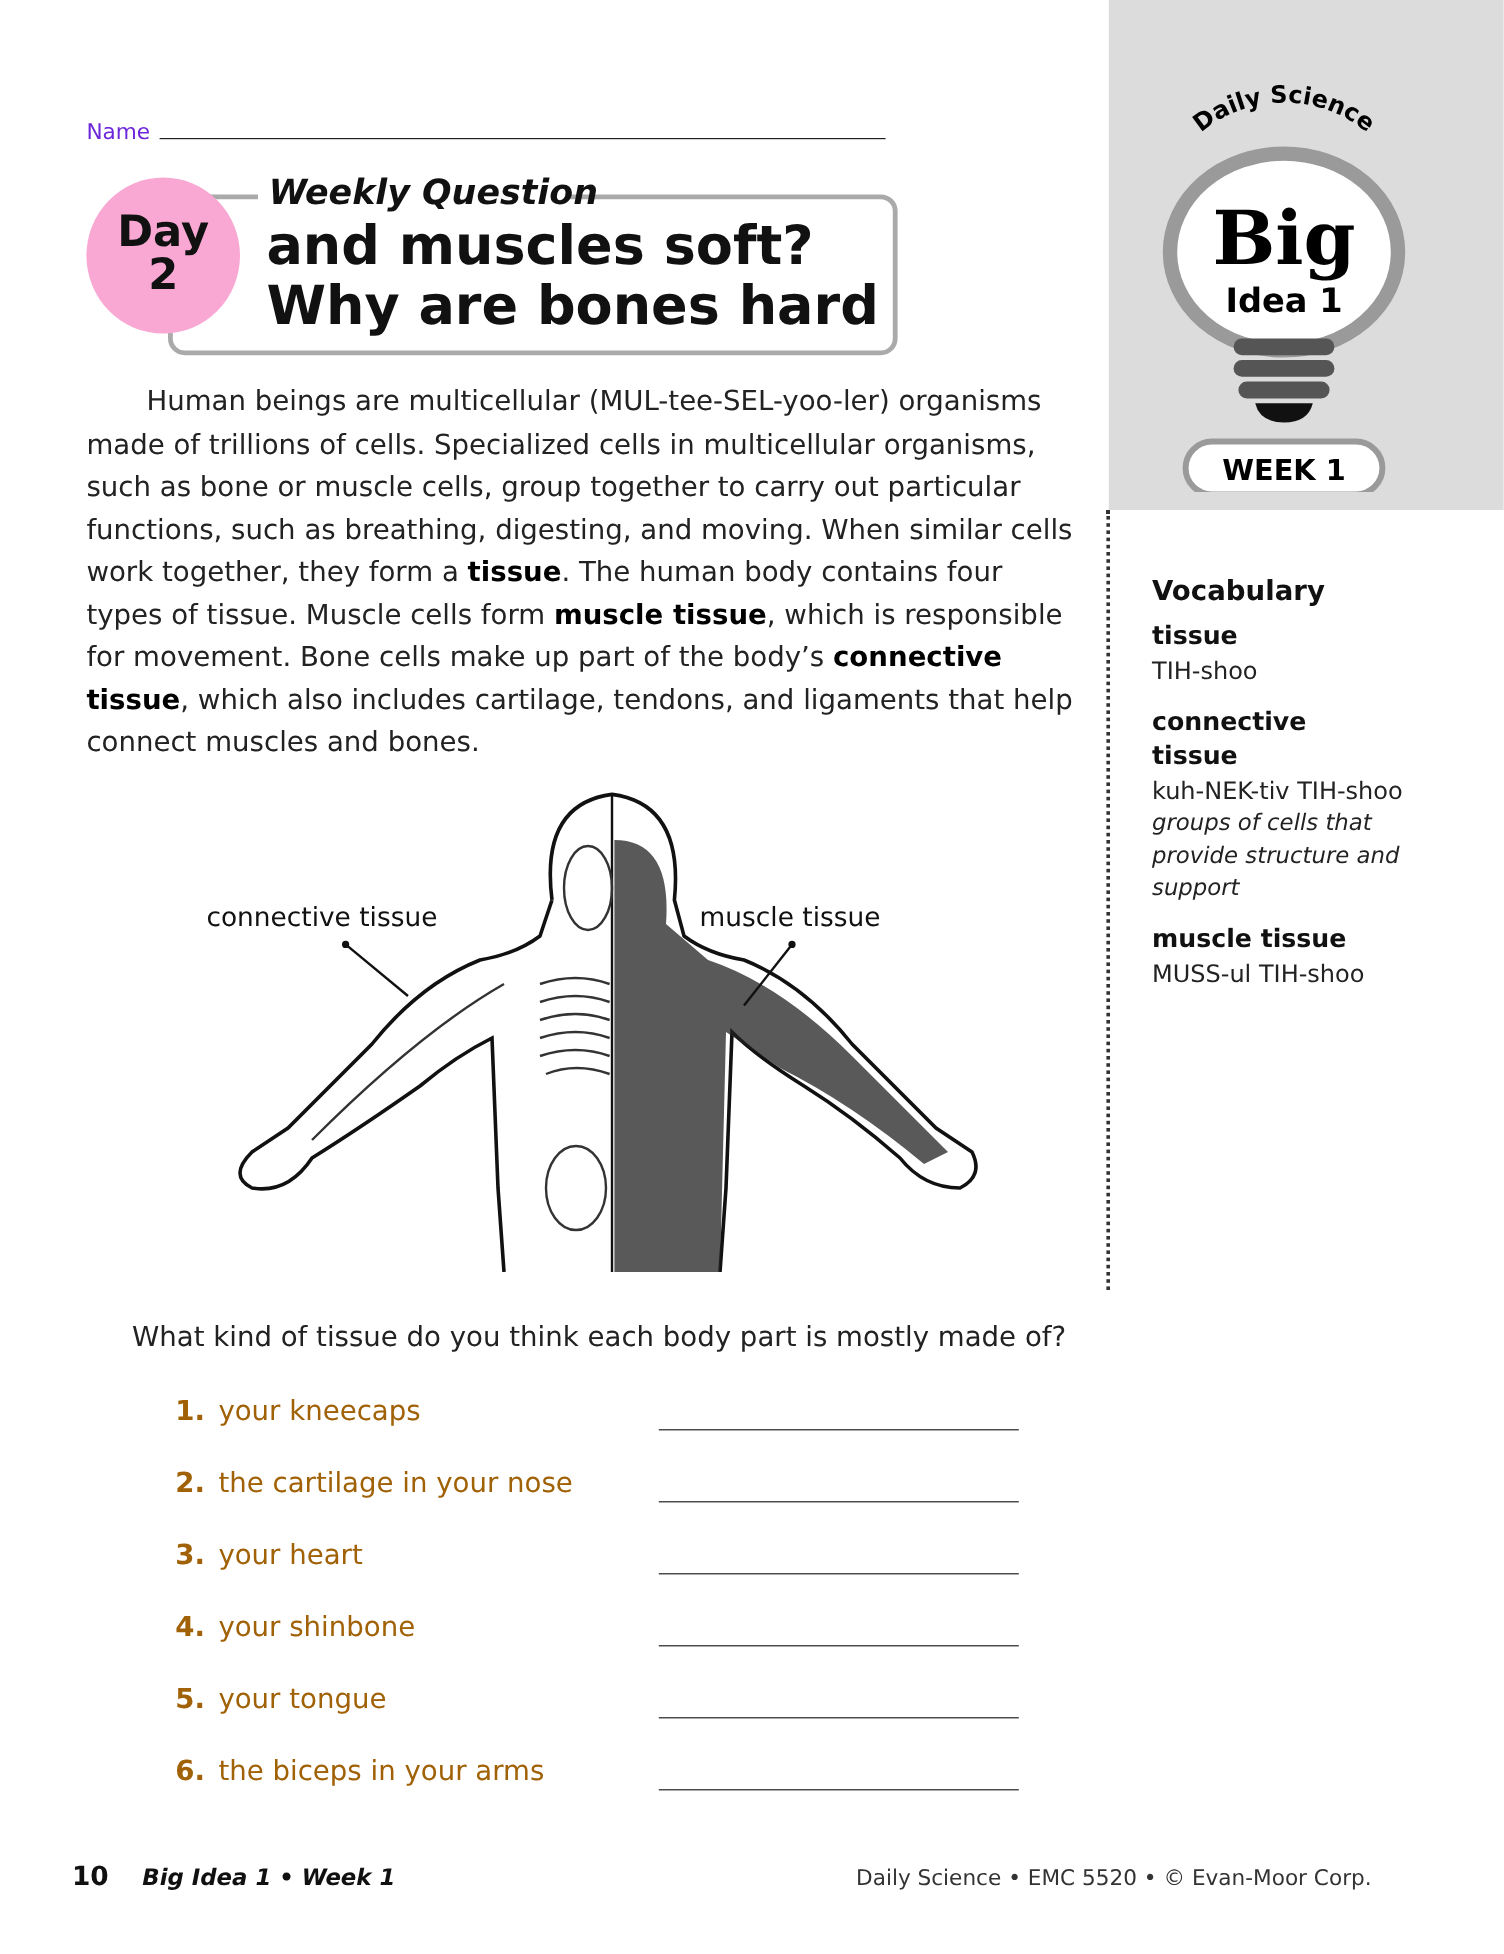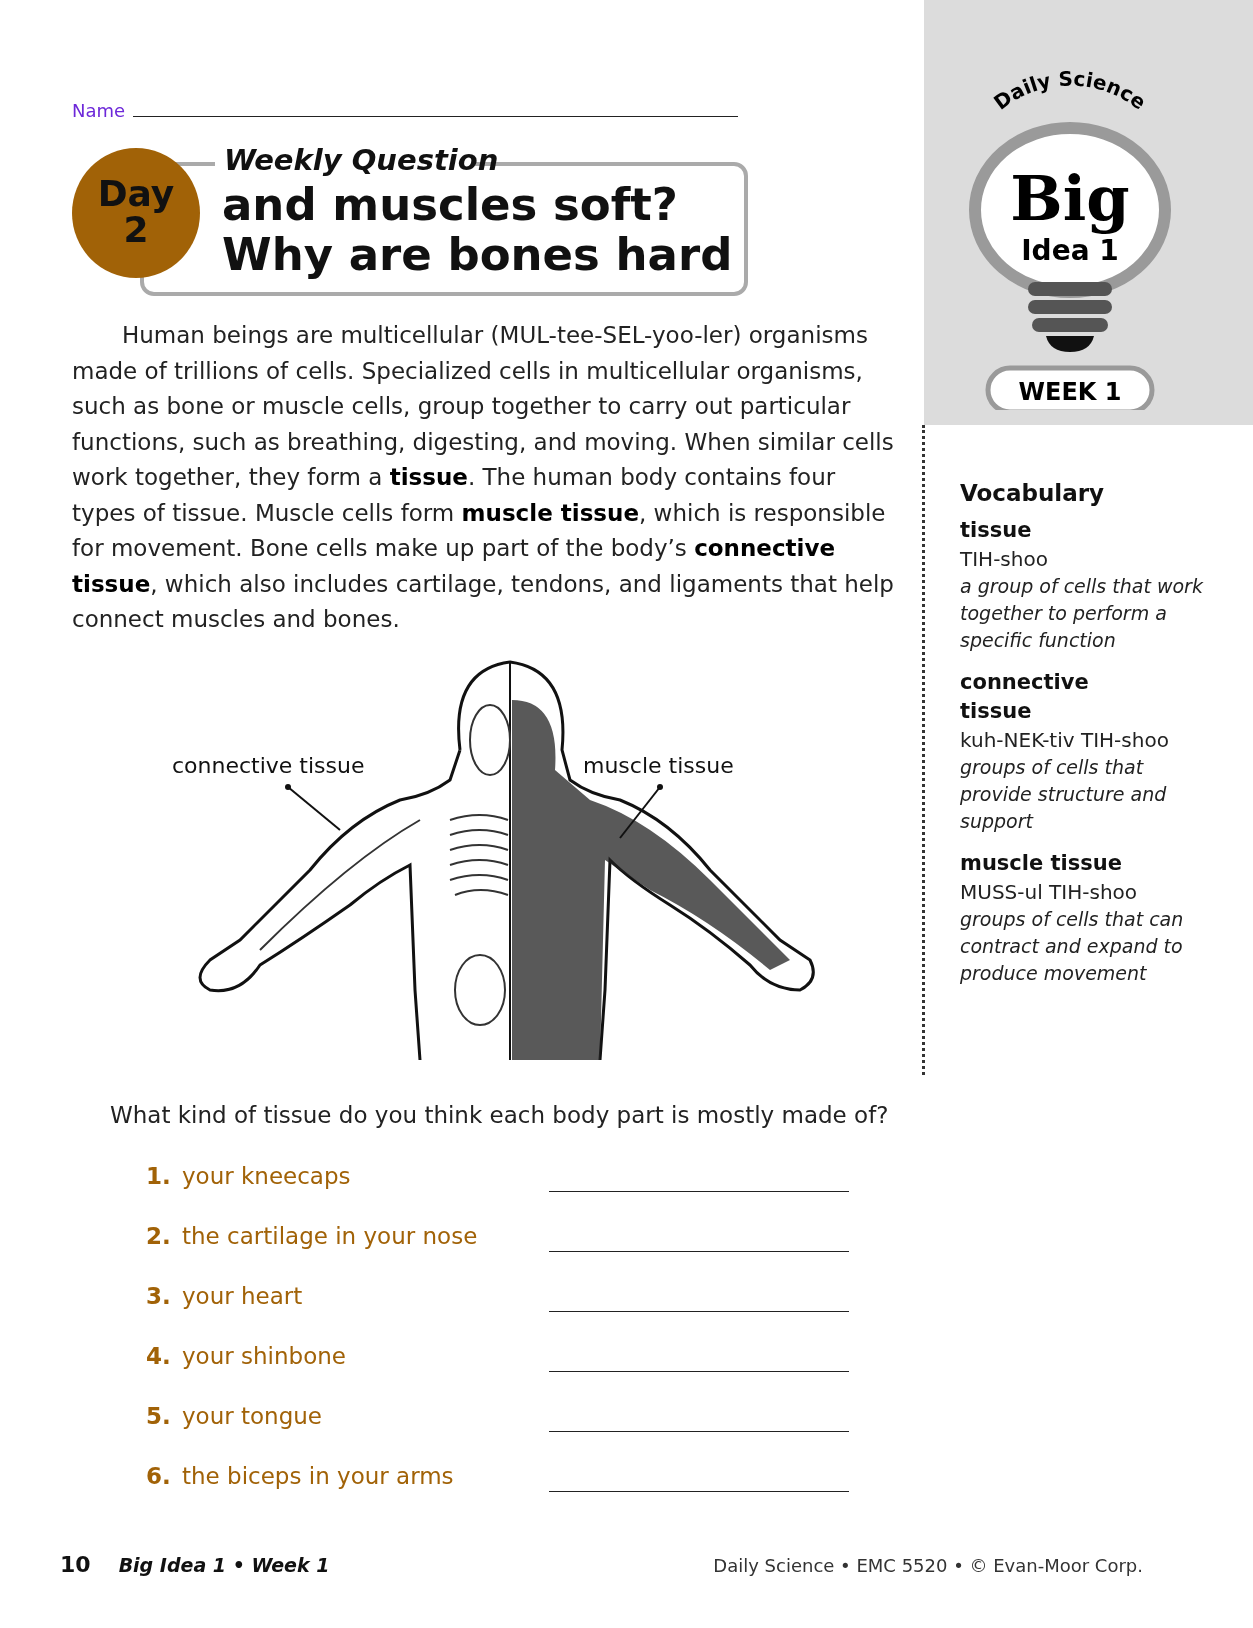--- a/index.html
+++ b/index.html
@@ -3,21 +3,21 @@
 <meta charset="utf-8">
 <style>
   html, body { margin:0; padding:0; }
   body { width:1253px; height:1628px; position:relative; background:#fff; font-family:"DejaVu Sans", sans-serif; color:#111; overflow:hidden; }
   .gray-panel { position:absolute; left:924px; top:0; width:329px; height:425px; background:#dcdcdc; }
   .dotted-divider { position:absolute; left:922px; top:425px; height:650px; border-left:3px dotted #333; }
   .name-line { position:absolute; left:72px; top:100px; font-size:18px; color:#6d28d9; }
   .name-line .blank { display:inline-block; width:605px; border-bottom:1px solid #222; margin-left:8px; vertical-align:baseline; }
   .q-box { position:absolute; left:140px; top:162px; width:600px; height:126px; border:4px solid #aaa; border-radius:14px; }
   .q-box-mask { position:absolute; left:215px; top:155px; width:260px; height:14px; background:#fff; }
-  .day-circle { position:absolute; left:72px; top:148px; width:128px; height:130px; border-radius:50%; background:#a16207; text-align:center; }
+  .day-circle { position:absolute; left:72px; top:148px; width:128px; height:130px; border-radius:50%; background:#f9a8d4; text-align:center; }
   .day-circle .d1 { font-weight:bold; font-size:36px; line-height:36px; margin-top:28px; display:block; }
   .day-circle .d2 { font-weight:bold; font-size:36px; line-height:36px; display:block; }
   .weekly-label { position:absolute; left:224px; top:143px; font-weight:bold; font-style:italic; font-size:29px; }
   .question { position:absolute; left:222px; top:180px; font-weight:bold; font-size:45px; line-height:50px; }
   .intro { position:absolute; left:72px; top:318px; width:830px; font-size:23px; line-height:35.5px; color:#222; }
   .intro p { margin:0; text-indent:50px; }
   .intro b { color:#000; }
   .figure { position:absolute; left:150px; top:660px; width:700px; height:400px; }
   .fig-label { position:absolute; font-size:22px; color:#111; }
   .prompt { position:absolute; left:110px; top:1102px; font-size:23px; color:#222; }
@@ -100,31 +100,29 @@
   </svg>
   <div class="fig-label" style="left:22px; top:93px;">connective tissue</div>
   <div class="fig-label" style="left:433px; top:93px;">muscle tissue</div>
 </div>
 
 <div class="vocab">
   <h2>Vocabulary</h2>
   <div class="v-entry">
     <div class="v-term">tissue</div>
     <div class="v-pron">TIH-shoo</div>
-    <div class="v-def">a group of cells that work together to perform a specific function</div>
   </div>
   <div class="v-entry">
     <div class="v-term" style="width:150px">connective tissue</div>
     <div class="v-pron">kuh-NEK-tiv TIH-shoo</div>
     <div class="v-def">groups of cells that provide structure and support</div>
   </div>
   <div class="v-entry">
     <div class="v-term">muscle tissue</div>
     <div class="v-pron">MUSS-ul TIH-shoo</div>
-    <div class="v-def">groups of cells that can contract and expand to produce movement</div>
   </div>
 </div>
 
 <div class="prompt">What kind of tissue do you think each body part is mostly made of?</div>
 <div class="item" style="top:1163px"><span class="num">1.</span><span>your kneecaps</span><span class="ans"></span></div>
 <div class="item" style="top:1223px"><span class="num">2.</span><span>the cartilage in your nose</span><span class="ans"></span></div>
 <div class="item" style="top:1283px"><span class="num">3.</span><span>your heart</span><span class="ans"></span></div>
 <div class="item" style="top:1343px"><span class="num">4.</span><span>your shinbone</span><span class="ans"></span></div>
 <div class="item" style="top:1403px"><span class="num">5.</span><span>your tongue</span><span class="ans"></span></div>
 <div class="item" style="top:1463px"><span class="num">6.</span><span>the biceps in your arms</span><span class="ans"></span></div>

